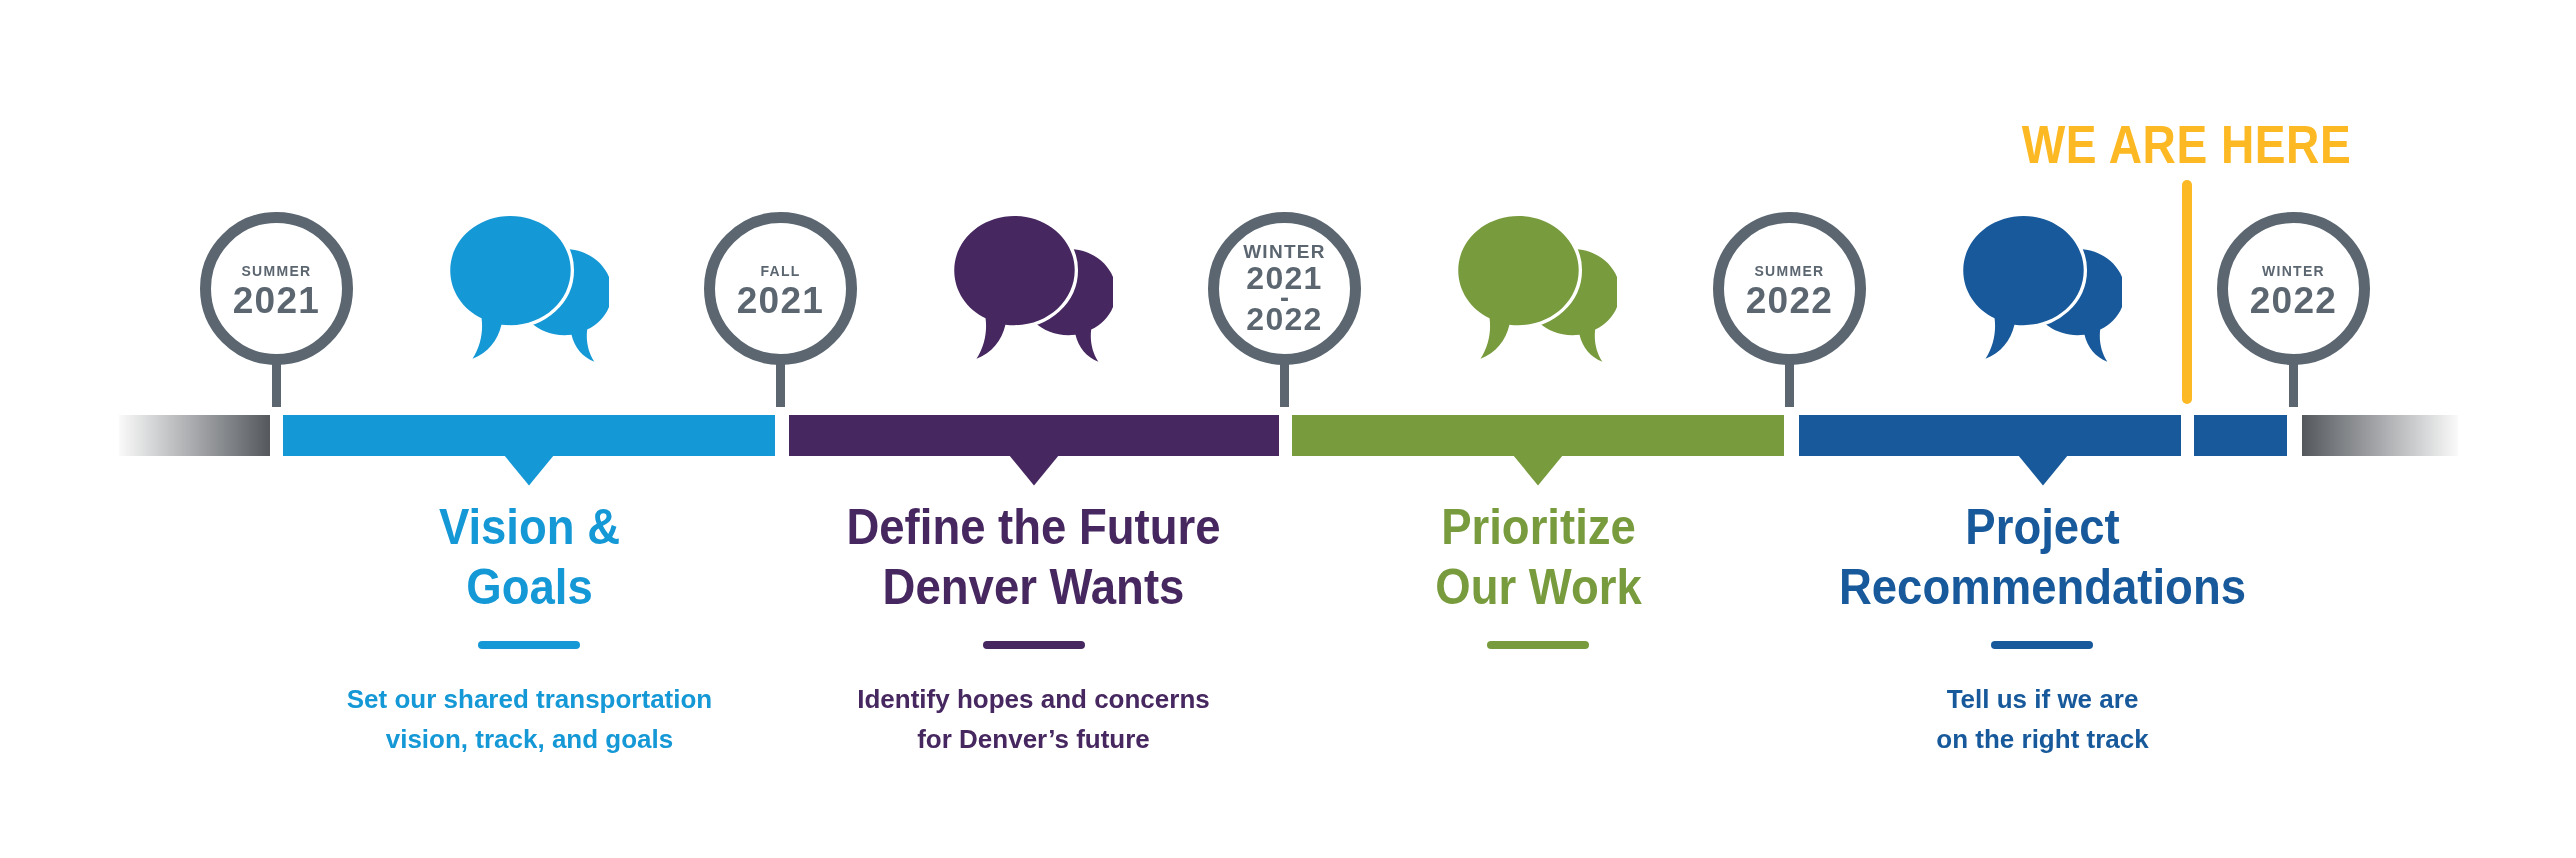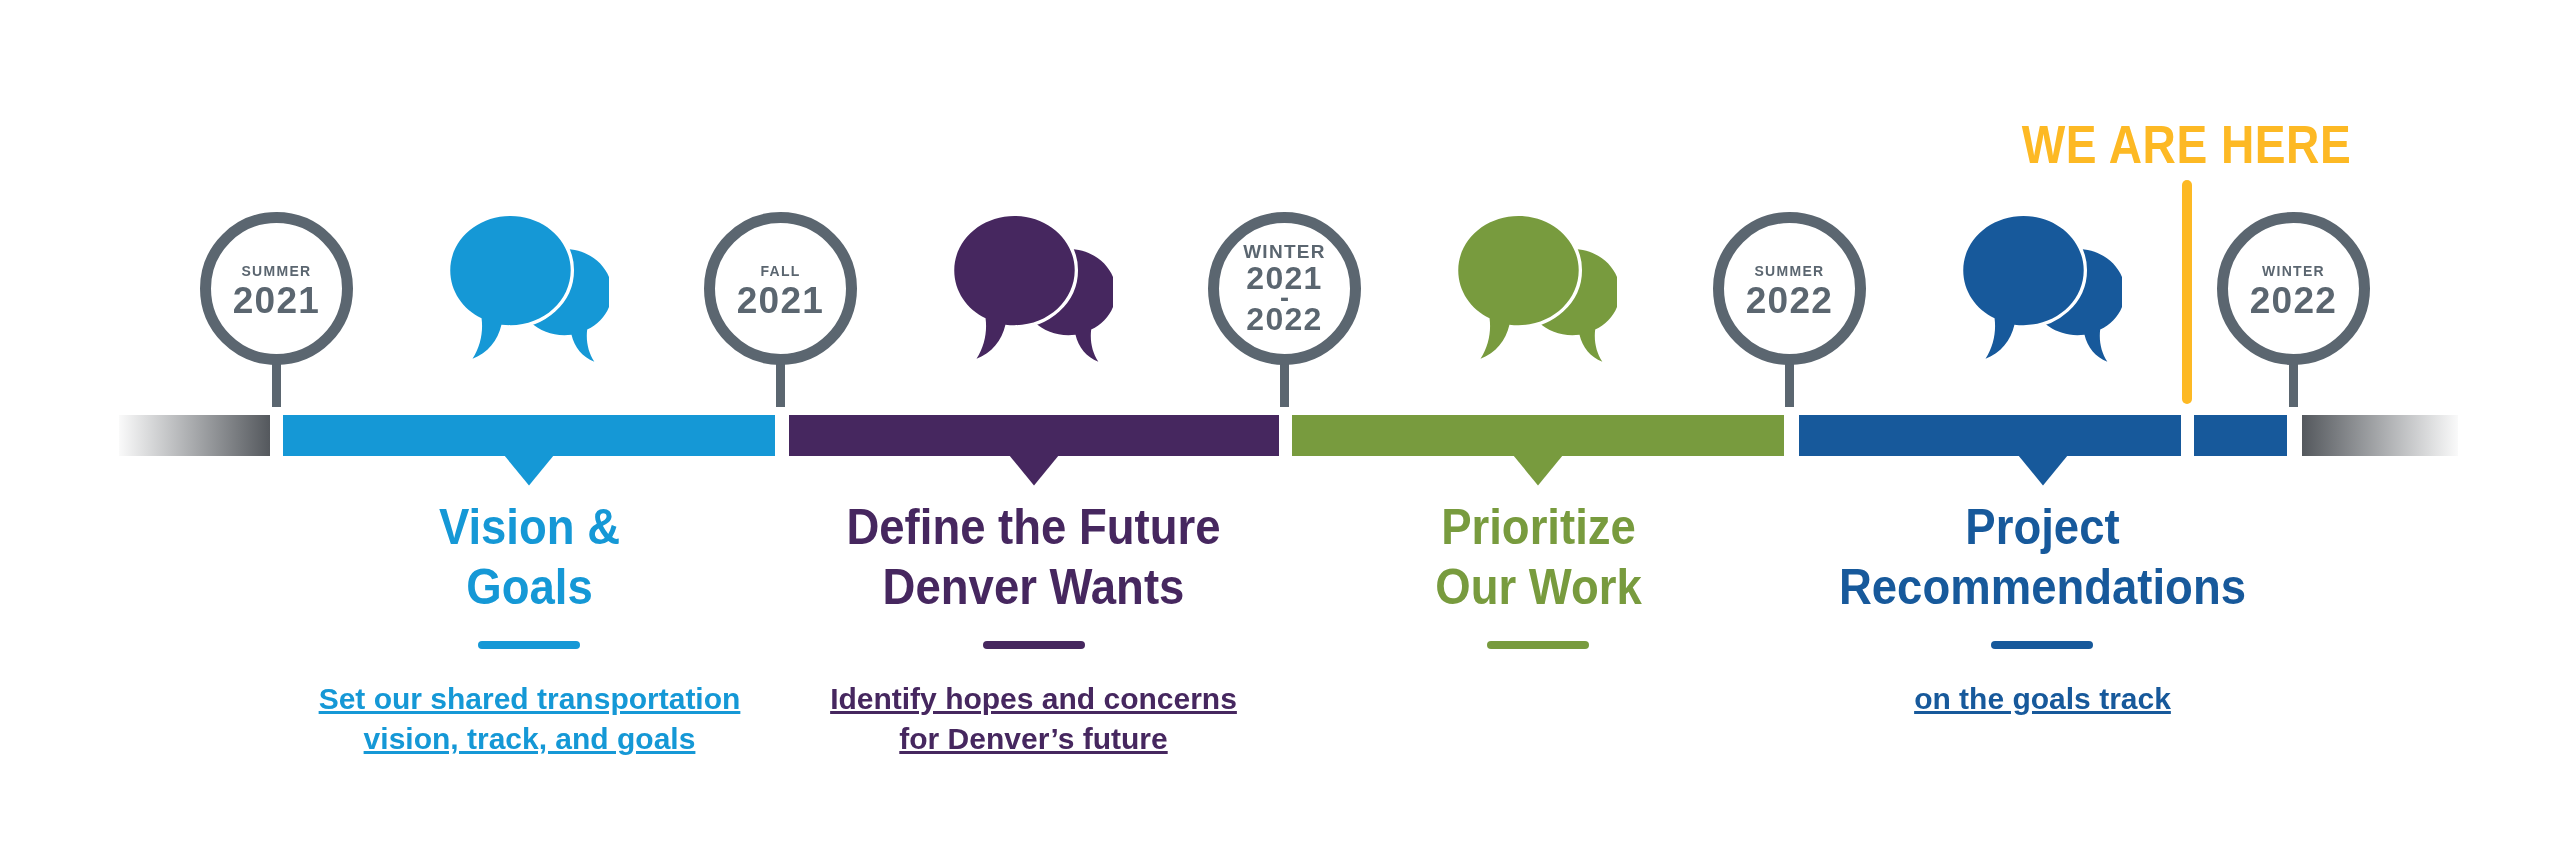--- a/index.html
+++ b/index.html
@@ -39,21 +39,21 @@
   
   .phase-title{
     position:absolute;top:497px;width:509px;text-align:center;
     font-size:50px;font-weight:bold;line-height:60px;
     transform:scaleX(0.91);transform-origin:center;white-space:nowrap;
   }
   .phase-title span{display:block;}
   .rule{position:absolute;top:641px;width:102px;height:8.3px;border-radius:4.5px;}
   .phase-desc{
     position:absolute;top:679px;width:509px;text-align:center;
-    font-size:30px;font-weight:bold;line-height:40px;white-space:nowrap;text-decoration:underline;
+    font-size:26px;font-weight:bold;line-height:40px;white-space:nowrap;
   }
   .phase-desc span{display:block;}
 </style>
 </head>
 <body>
 
 <svg width="0" height="0" style="position:absolute" aria-hidden="true">
   <defs>
     <path id="bubble" d="M50 0C22.4 0 0 20.1 0 45C0 62.5 10.5 77.5 26 84.8C27.5 96.5 25 108.5 18.5 118.5C31 113.5 39.5 103.5 42.5 90.2C45 90.5 47.5 90.6 50 90.6C77.6 90.6 100 70.2 100 45C100 20.1 77.6 0 50 0Z"></path>
   </defs>
@@ -152,17 +152,18 @@
     <span>Our Work</span>
   </div>
   <div class="rule" style="left: 1487px; background-color: rgb(120, 155, 62);"></div>
 
   <div class="phase-title" style="left: 1788px; color: rgb(23, 89, 155);">
     <span>Project</span>
     <span>Recommendations</span>
   </div>
   <div class="rule" style="left: 1991px; background-color: rgb(23, 89, 155);"></div>
   <div class="phase-desc" style="left: 1788px; color: rgb(23, 89, 155);">
-    <span>on the goals track</span>
+    <span>Tell us if we are</span>
+    <span>on the right track</span>
   </div>
 
 </div>
 
 
 </body></html>

